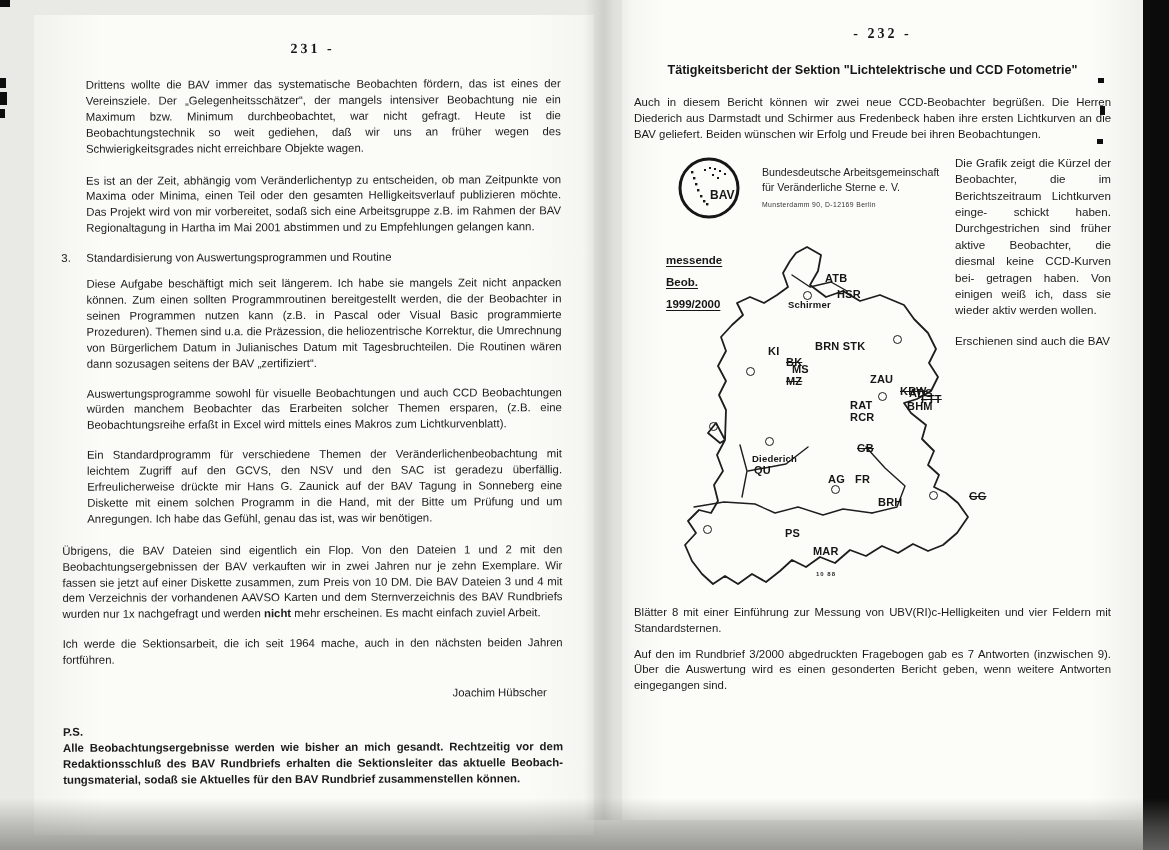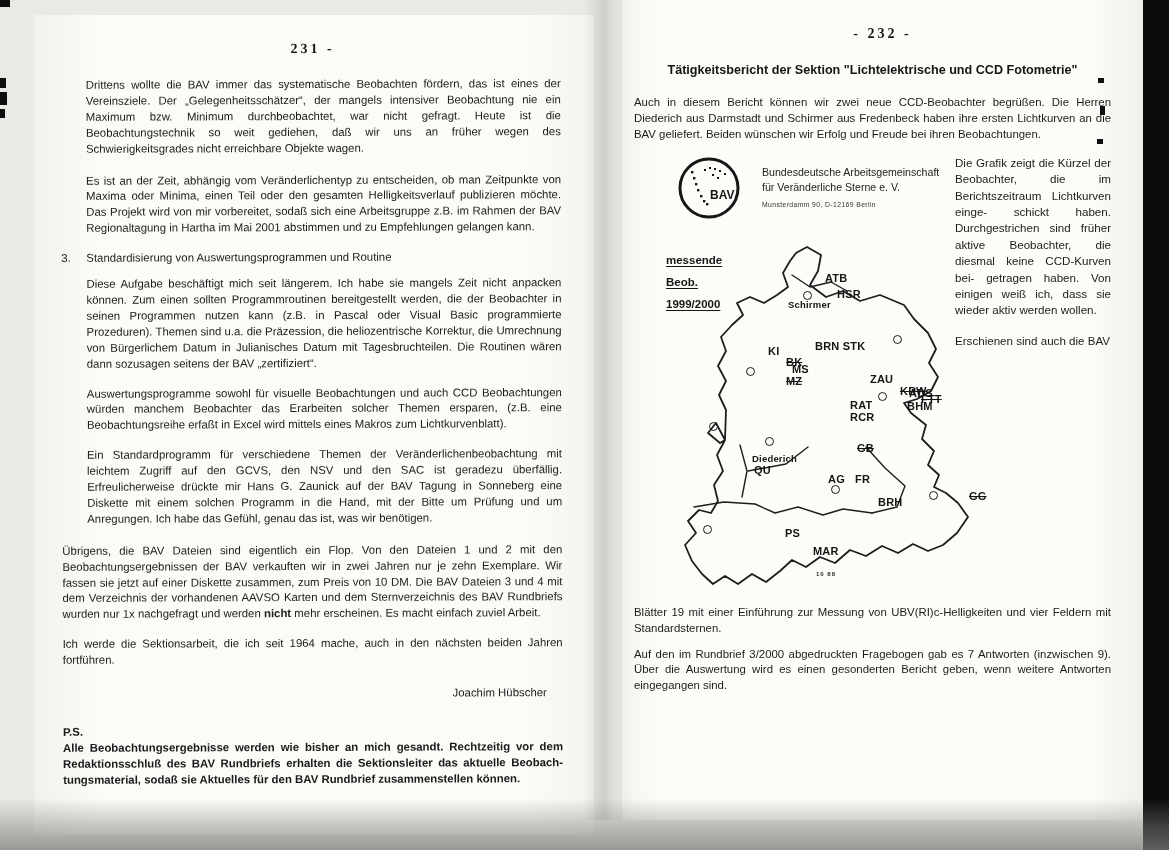--- a/index.html
+++ b/index.html
@@ -222,21 +222,21 @@
             </div>
           <span class="map-scale" style="left:136px;top:322px;">10 88</span>
         </div>
 
         <div class="side-col">
           <p>Die Grafik zeigt die Kürzel der Beobachter, die im Berichtszeitraum Lichtkurven einge- schickt haben. Durchgestrichen sind früher aktive Beobachter, die diesmal keine CCD-Kurven bei- getragen haben. Von einigen weiß ich, dass sie wieder aktiv werden wollen.</p>
           <p>Erschienen sind auch die BAV</p>
         </div>
       </div>
 
-      <p>Blätter 19 mit einer Einführung zur Messung von UBV(RI)c-Helligkeiten und vier Feldern mit Standardsternen.</p>
+      <p>Blätter 8 mit einer Einführung zur Messung von UBV(RI)c-Helligkeiten und vier Feldern mit Standardsternen.</p>
       <p style="margin-top:0;">Auf den im Rundbrief 3/2000 abgedruckten Fragebogen gab es 7 Antworten (inzwischen 9). Über die Auswertung wird es einen gesonderten Bericht geben, wenn weitere Antworten eingegangen sind.</p>
     </div>
   </div>
 </div>
 
 <div class="gutter-shadow"></div>
 <div class="right-black-band"></div>
 <div class="bottom-band"></div>
 <div class="edge-mark" style="left:0;top:0;width:10px;height:7px;"></div>
 <div class="edge-mark" style="left:0;top:78px;width:6px;height:10px;"></div>

